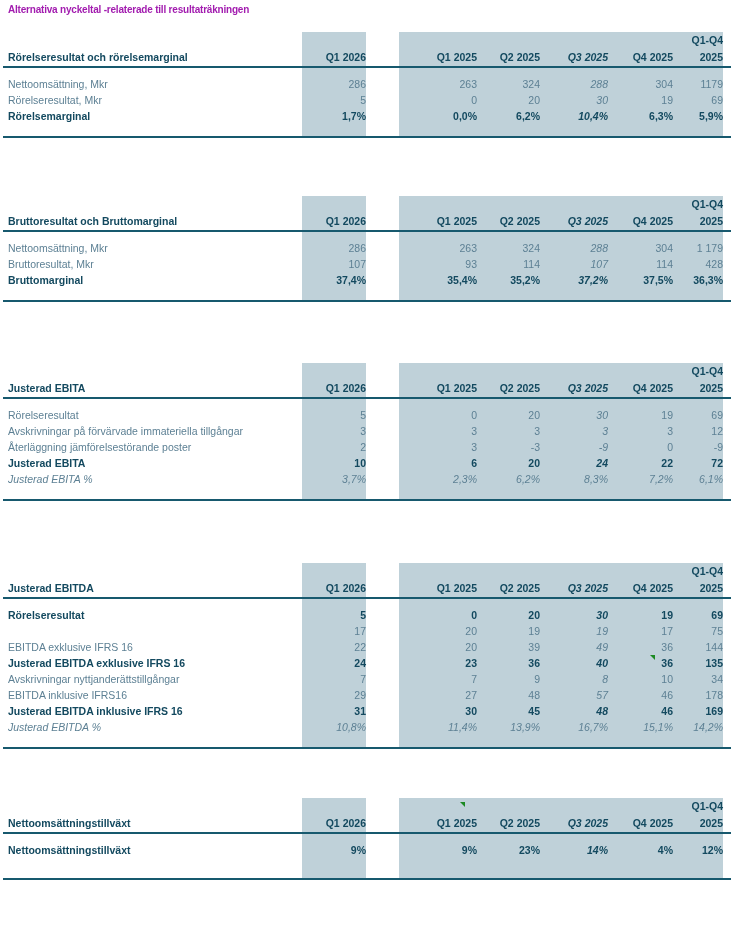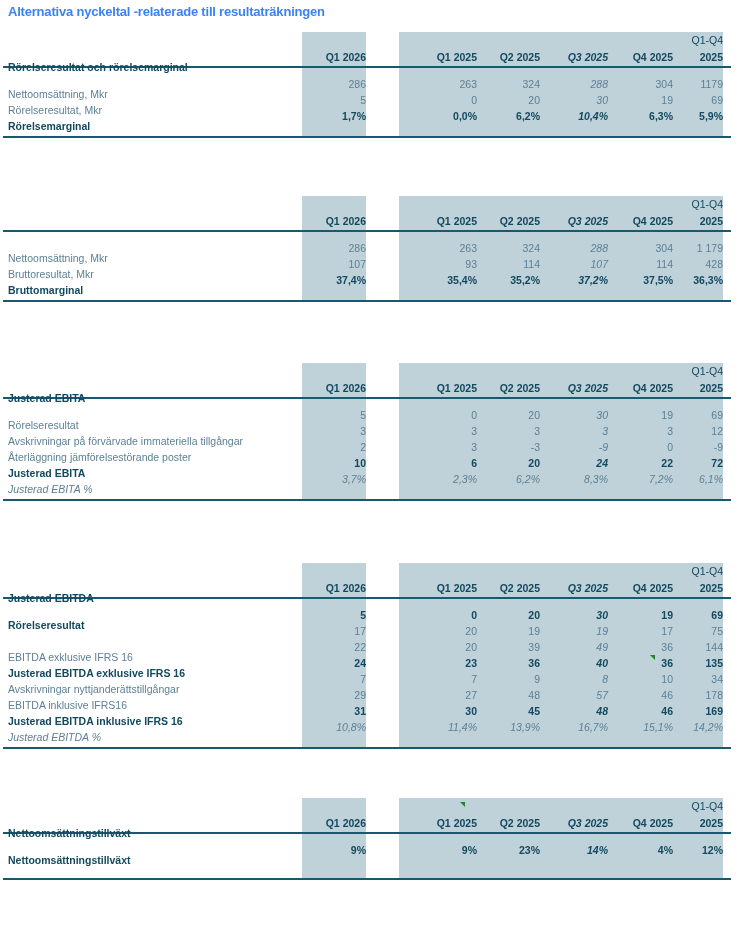--- a/index.html
+++ b/index.html
@@ -14,23 +14,23 @@
     -webkit-font-smoothing: antialiased;
     overflow: hidden;
     position: relative;
   }
 
   
   .doc-title {
     position: absolute;
     left: 8px;
     top: 4px;
-    font-size: 13px;
+    font-size: 10px;
     font-weight: bold;
-    color: #3b82f6;
+    color: #a21caf;
     letter-spacing: -0.2px;
     white-space: nowrap;
   }
 
   
   .section {
     position: absolute;
     left: 0;
     width: 748px;
   }
@@ -59,21 +59,21 @@
     height: 16px;
     line-height: 16px;
     white-space: nowrap;
     z-index: 2;
   }
   .row.hdr { height: 17px; line-height: 17px; }
 
   .label {
     position: absolute;
     left: 8px;
-    top: 10px;
+    top: 0;
     width: 294px;
     overflow: hidden;
     font-size: 10.5px;
     color: #5d8094;
     text-overflow: clip;
   }
   .label.clip { width: 251px; }
 
   .cell {
     position: absolute;
@@ -97,21 +97,21 @@
   .row.hdr .label,
   .row.hdr .cell { font-weight: bold; color: #13495f; font-size: 10.5px; }
 
   .row.pct .label,
   .row.pct .cell { font-style: italic; color: #5d8094; font-weight: normal; }
 
   .spacer { height: 10px; }
 
   
   .superhdr { position: relative; height: 17px; line-height: 17px; z-index: 2; }
-  .superhdr .cell { font-weight: normal; color: #13495f; font-size: 10.5px; }
+  .superhdr .cell { font-weight: bold; color: #13495f; font-size: 10.5px; }
 
   
   .cmt {
     position: absolute;
     width: 0; height: 0;
     border-top: 5px solid #1c8a23;
     border-left: 5px solid transparent;
     z-index: 5;
   }
 </style>
@@ -171,20 +171,21 @@
       </div>
     </div>
     <div class="section" style="top: 196px;">
       <div style="position: relative;">
         <div class="band band-a"></div>
         <div class="band band-b"></div>
         <div class="superhdr">
           <div class="cell c5">Q1-Q4</div>
         </div>
         <div class="row hdr">
+          <div class="label">Bruttoresultat och Bruttomarginal</div>
           <div class="cell c0">Q1 2026</div>
           <div class="cell c1">Q1 2025</div>
           <div class="cell c2">Q2 2025</div>
           <div class="cell c3">Q3 2025</div>
           <div class="cell c4">Q4 2025</div>
           <div class="cell c5">2025</div>
         </div>
         <div class="rule" style="top: 34px;"></div>
         <div class="spacer"></div>
         <div class="row ">

